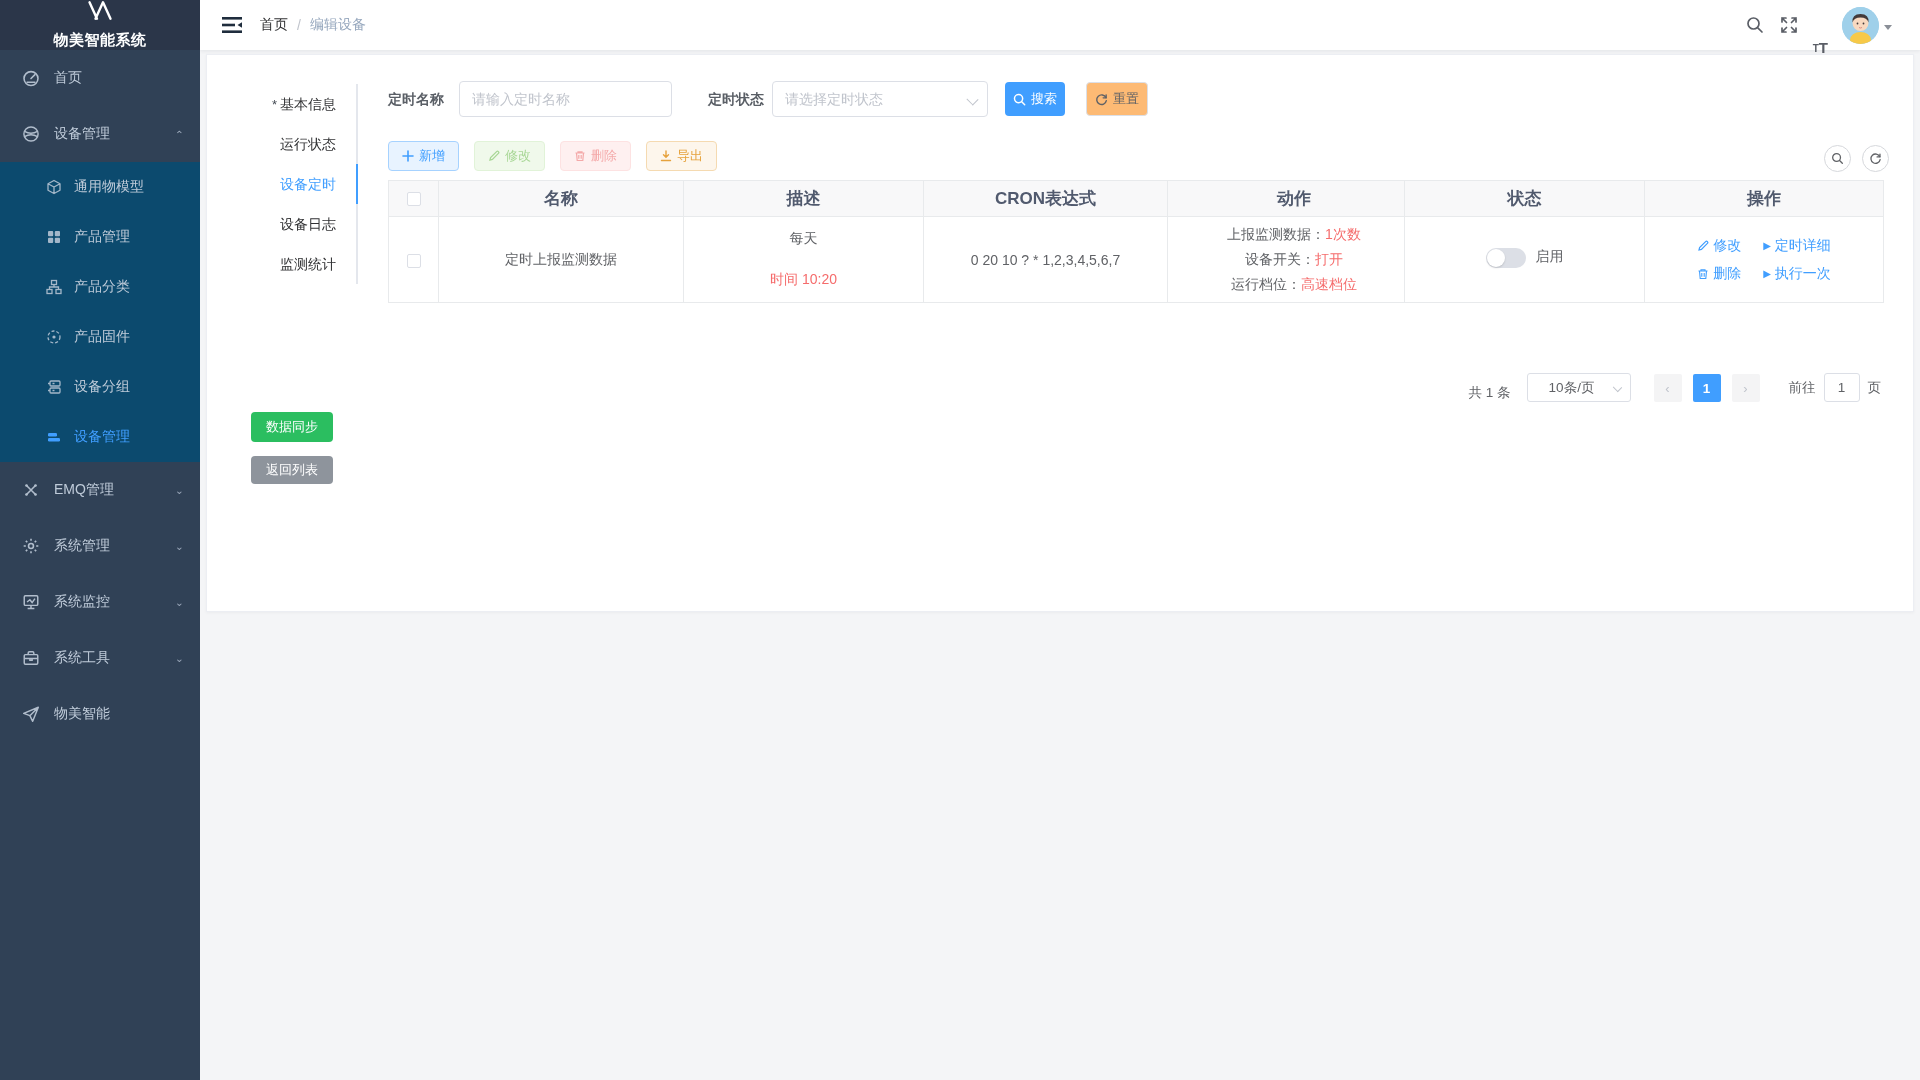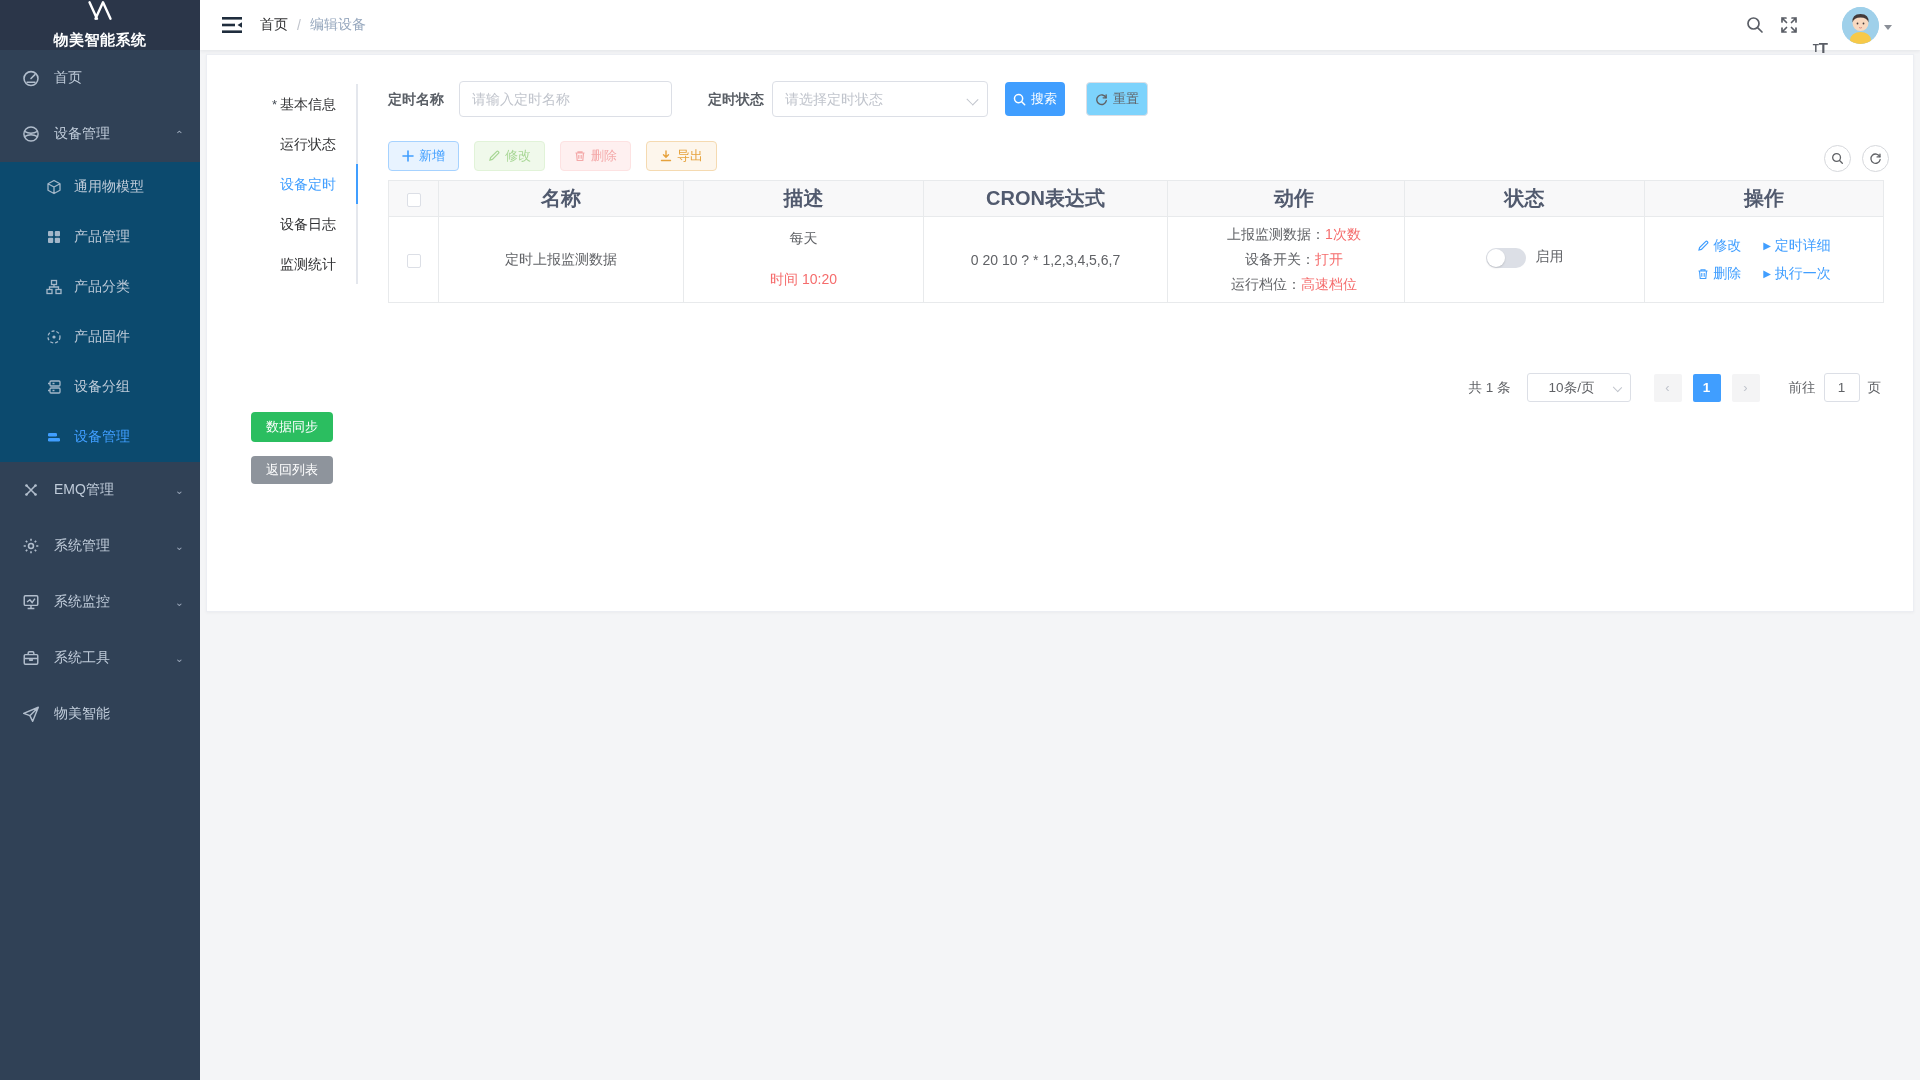--- a/index.html
+++ b/index.html
@@ -51,51 +51,51 @@
   .btn-back { display:block; width:82px; padding:5px 4px; text-align:center; background:#8e949c; color:#fff; border:none; border-radius:4px; font-size:13px; cursor:pointer; margin-top:14px; }
 
   
   .f-label { position:absolute; font-size:14px; font-weight:bold; color:#5a5f66; line-height:36px; top:26px; }
   .f-input { position:absolute; top:26px; height:36px; border:1px solid #dcdfe6; border-radius:4px; font-size:14px; padding:0 12px; color:#606266; font-family:inherit; }
   .f-input::placeholder { color:#c0c4cc; }
   .f-select { position:absolute; top:26px; height:36px; border:1px solid #dcdfe6; border-radius:4px; font-size:14px; padding:0 12px; color:#c0c4cc; line-height:34px; cursor:pointer; background:#fff; }
   .f-select .chev { position:absolute; right:10px; top:13px; width:9px; height:9px; border-right:1.6px solid #c0c4cc; border-bottom:1.6px solid #c0c4cc; transform:rotate(45deg) scaleY(.9); }
   .btn { display:inline-flex; align-items:center; justify-content:center; gap:5px; border-radius:4px; font-size:13px; cursor:pointer; border:1px solid transparent; font-family:inherit; }
   .btn-search { position:absolute; left:798px; top:27px; width:60px; height:34px; background:#409eff; color:#fff; }
-  .btn-reset { position:absolute; left:879px; top:27px; width:62px; height:34px; background:#7dd3fc; border-color:#dcdfe6; color:#606266; }
+  .btn-reset { position:absolute; left:879px; top:27px; width:62px; height:34px; background:#fdba74; border-color:#dcdfe6; color:#606266; }
 
   
   .toolbar { position:absolute; left:181px; top:86px; height:30px; display:flex; gap:15px; }
   .tb { padding:0 13px; height:30px; }
   .tb-add { background:#e8f3ff; border-color:#a6d2ff; color:#409eff; }
   .tb-edit { background:#f0f9eb; border-color:#e1f3d8; color:#a8d796; }
   .tb-del { background:#fef0f0; border-color:#fde2e2; color:#f4a9a9; }
   .tb-exp { background:#fdf6ec; border-color:#f5dab1; color:#e6a23c; }
   .circle-btn { position:absolute; top:90px; width:27px; height:27px; border:1px solid #d6d8dc; border-radius:50%; background:#fff; display:flex; align-items:center; justify-content:center; color:#606266; cursor:pointer; }
   .cb-search { left:1617px; }
   .cb-refresh { left:1655px; }
 
   
   table.grid { position:absolute; left:181px; top:125px; width:1495px; border-collapse:collapse; font-size:14px; table-layout:fixed; }
-  .grid th { background:#f8f8f9; color:#515a6e; font-weight:bold; height:36px; border:1px solid #e8eaec; text-align:center; font-size:20px; }
+  .grid th { background:#f8f8f9; color:#515a6e; font-weight:bold; height:36px; border:1px solid #e8eaec; text-align:center; font-size:17px; }
   .grid td { border:1px solid #e8eaec; height:86px; color:#606266; text-align:center; vertical-align:middle; background:#fff; }
   .grid th.al, .grid td.al { text-align:center; padding-left:16px; }
   .chkbox { width:14px; height:14px; border:1px solid #dcdfe6; border-radius:2px; background:#fff; display:inline-block; vertical-align:middle; cursor:pointer; }
   .desc-sub { color:#f56c6c; margin-top:23px; }
   .act-line { line-height:25px; white-space:nowrap; }
   .act-line .v { color:#f56c6c; }
   .switch-wrap { display:inline-flex; gap:10px; }
   .switch { width:40px; height:20px; border-radius:10px; background:#dcdfe6; position:relative; cursor:pointer; }
   .switch .knob { position:absolute; left:1px; top:1px; width:18px; height:18px; border-radius:50%; background:#fff; box-shadow:0 1px 2px rgba(0,0,0,.15); }
   .ops { display:grid; grid-template-columns:auto auto; gap:10px 22px; justify-content:center; }
   .op-link { color:#409eff; font-size:14px; cursor:pointer; display:inline-flex; align-items:center; gap:4px; white-space:nowrap; }
   .op-caret { font-size:10px; }
 
   
-  .pager { position:absolute; right:32px; top:318px; display:flex; align-items:center; font-size:13.5px; color:#606266; }
+  .pager { position:absolute; right:32px; top:318px; display:flex; align-items:flex-end; font-size:13.5px; color:#606266; }
   .pg-total { margin-right:16px; }
   .pg-size { position:relative; width:104px; height:29px; border:1px solid #dcdfe6; border-radius:3px; line-height:27px; text-align:center; padding-right:14px; cursor:pointer; margin-right:18px; }
   .pg-size .chev { position:absolute; right:9px; top:10px; width:7px; height:7px; border-right:1.5px solid #c0c4cc; border-bottom:1.5px solid #c0c4cc; transform:rotate(45deg) scaleY(.9); }
   .pg-btn { width:28px; height:28px; background:#f4f4f5; border-radius:2px; display:flex; align-items:center; justify-content:center; color:#c0c4cc; cursor:pointer; margin:0 5px; font-size:13px; }
   .pg-num { width:28px; height:28px; background:#409eff; color:#fff; border-radius:2px; display:flex; align-items:center; justify-content:center; font-weight:bold; margin:0 6px; cursor:pointer; }
   .pg-goto { margin-left:24px; display:flex; align-items:center; gap:8px; }
   .pg-goto input { width:36px; height:29px; border:1px solid #dcdfe6; border-radius:3px; text-align:center; font-size:13.5px; color:#606266; font-family:inherit; }
 
   svg { display:block; }
 </style>

